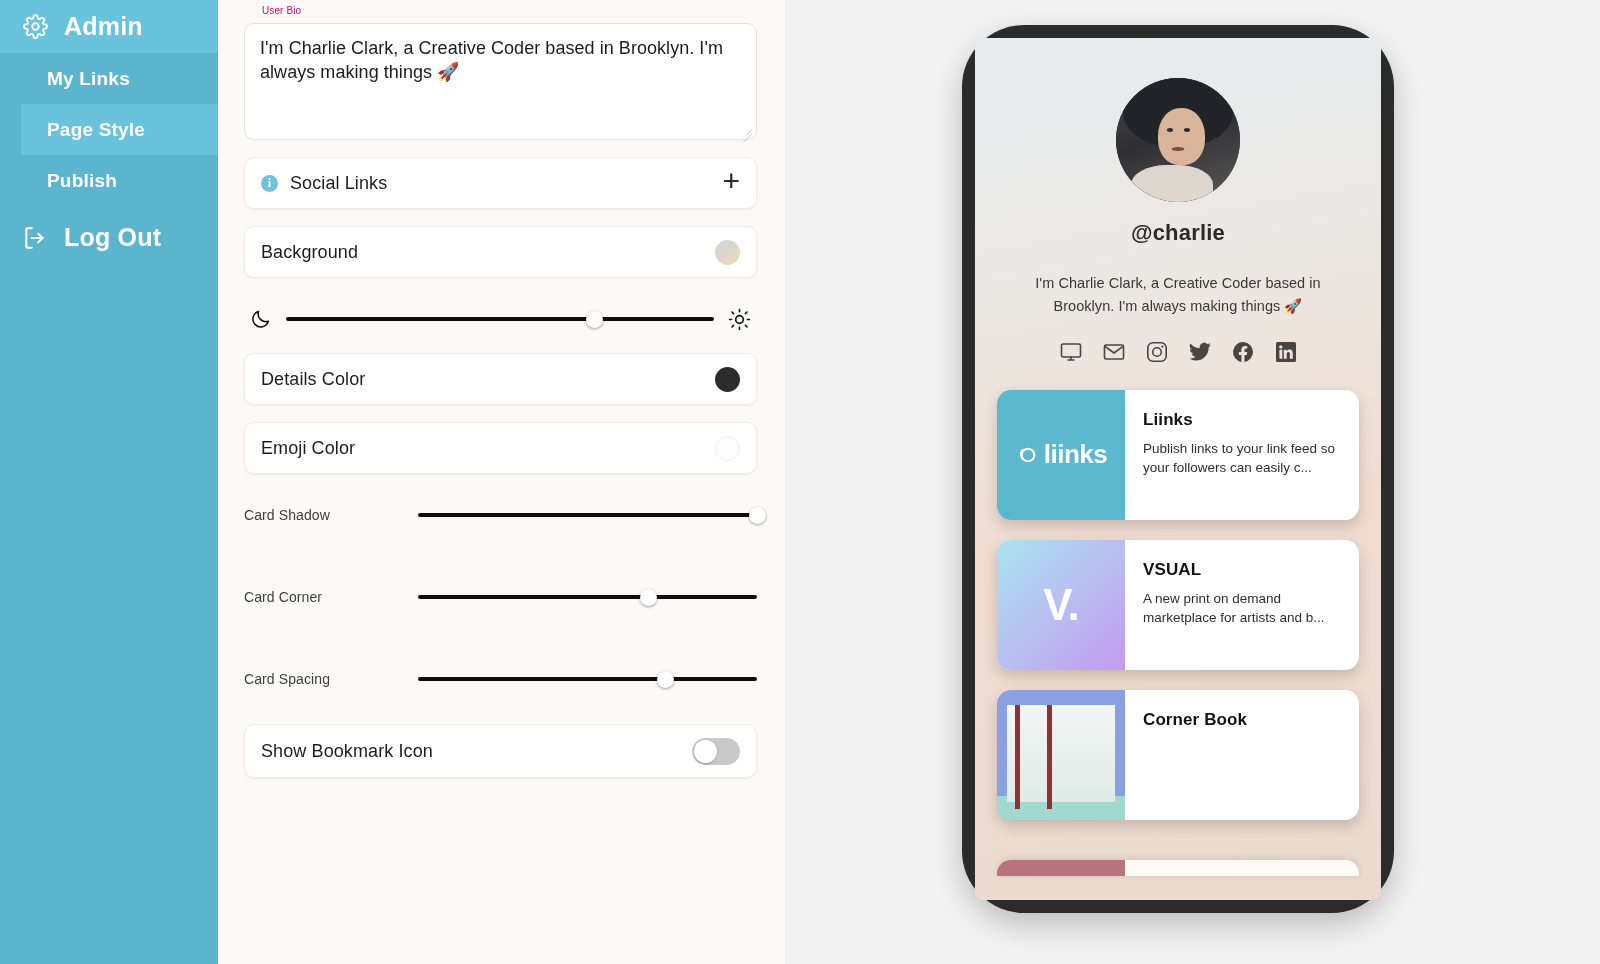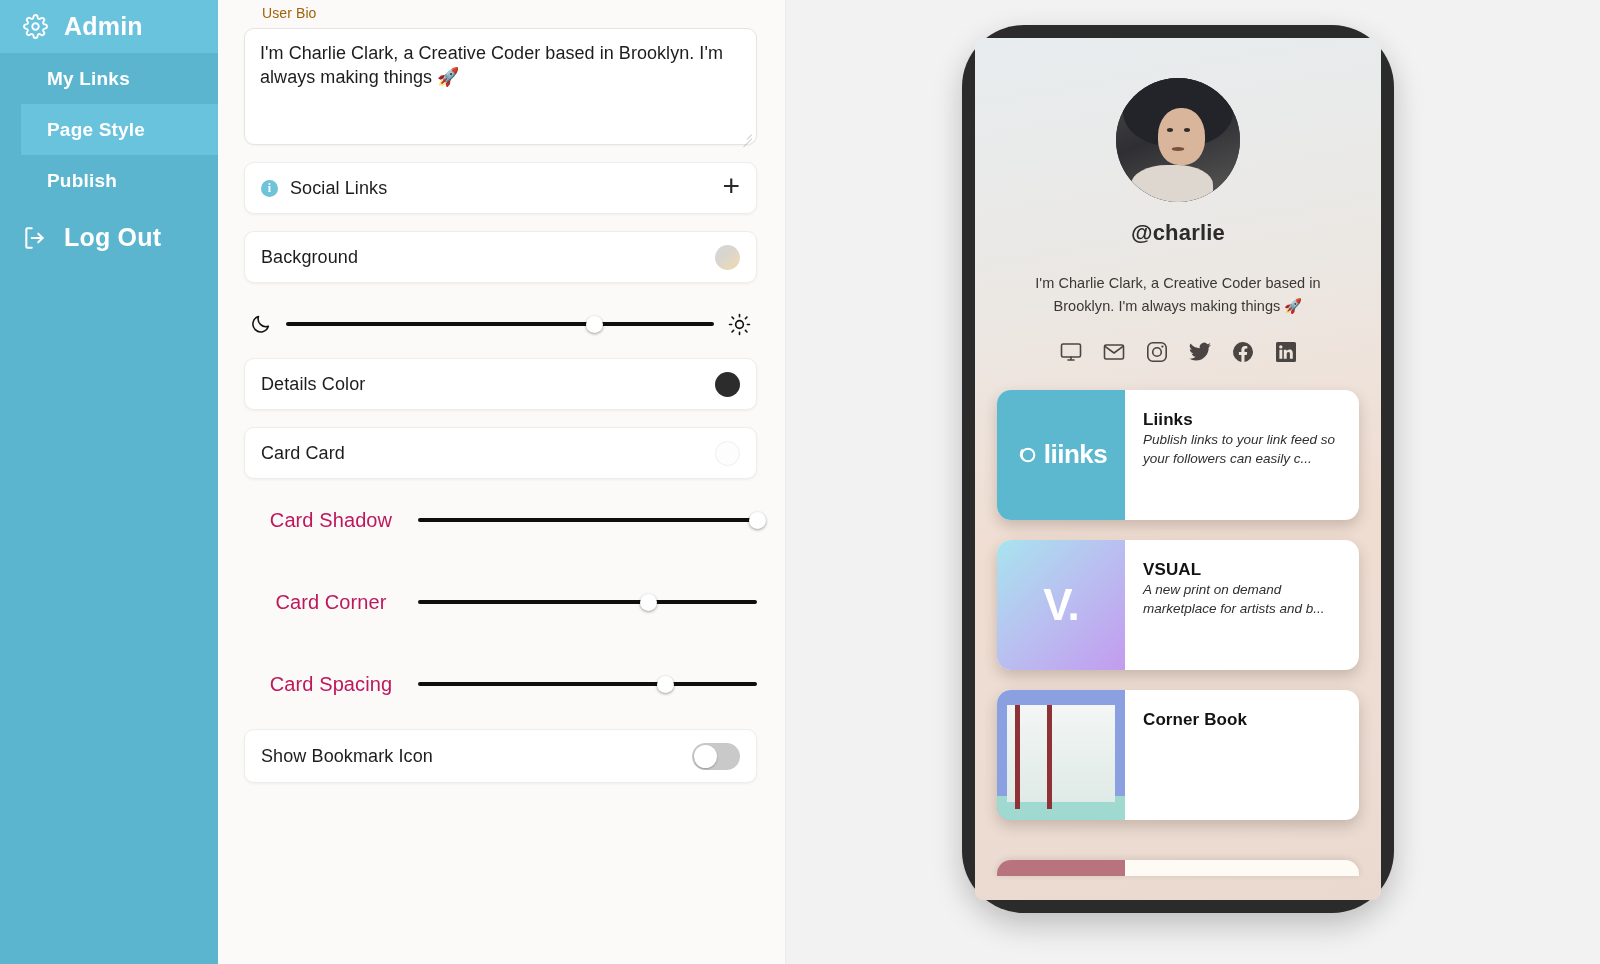--- a/index.html
+++ b/index.html
@@ -36,21 +36,21 @@
   .panel {
     width: 568px; flex: 0 0 568px; height: 964px;
     background: #fbfaf8;
     position: relative;
     border-right: 1px solid #ececec;
     overflow: hidden;
   }
   .panel-inner { padding: 0 28px 0 26px; }
 
   .field-label {
-    font-size: 14px; color: #a16207; letter-spacing: .1px;
+    font-size: 10px; color: #be185d; letter-spacing: .1px;
     margin: 5px 0 7px 18px;
   }
   .bio-box {
     height: 117px;
     background: #ffffff;
     border: 1px solid #e6e4e2;
     border-radius: 10px;
     padding: 13px 15px;
     font-size: 18px; line-height: 1.32; color: #1d1d1f;
     letter-spacing: .05px;
@@ -99,21 +99,21 @@
 
   
   .bright-row {
     display: flex; align-items: center; gap: 14px;
     margin-top: 24px; padding: 0 6px 0 6px; height: 34px;
   }
   .slider-row {
     display: flex; align-items: center;
     height: 82px;
   }
-  .slider-row .s-label { font-size: 20px; color: #be185d; width: 174px; flex: 0 0 174px; letter-spacing: .1px; text-align: center; }
+  .slider-row .s-label { font-size: 14px; color: #404040; width: 174px; flex: 0 0 174px; letter-spacing: .1px; }
   .track-wrap { position: relative; flex: 1 1 auto; height: 18px; display: flex; align-items: center; }
   .track {
     position: absolute; left: 0; right: 0; top: 50%;
     height: 4px; margin-top: -2px; background: #0e0e0e; border-radius: 2px;
   }
   .thumb {
     position: absolute; top: 50%;
     width: 17px; height: 17px; margin-top: -8.5px; margin-left: -8.5px;
     border-radius: 50%; background: #ffffff;
     box-shadow: 0 1px 3px rgba(0,0,0,.38);
@@ -199,21 +199,21 @@
     background: #ffffff;
     box-shadow: 0 6px 14px rgba(60,45,35,.22);
   }
   .lcard .thumbbox {
     width: 128px; flex: 0 0 128px; position: relative;
     display: flex; align-items: center; justify-content: center;
     overflow: hidden;
   }
   .lcard .body { flex: 1 1 auto; padding: 20px 16px 0 18px; overflow: hidden; }
   .lcard .title { font-size: 17px; font-weight: 700; color: #131313; letter-spacing: .1px; }
-  .lcard .desc  { font-size: 13.5px; line-height: 1.42; color: #2f2f2f; font-style: italic; }
+  .lcard .desc  { margin-top: 9px; font-size: 13.5px; line-height: 1.42; color: #2f2f2f; }
 
   .tb-liinks { background: #5cb8cf; }
   .tb-liinks .logotype { display: flex; align-items: center; gap: 5px; color: #fff; font-size: 26px; font-weight: 700; letter-spacing: -.5px; }
   .tb-vsual  { background: linear-gradient(135deg,#a8e4ef 0%,#b8c2f0 45%,#c39bf0 100%); }
   .tb-vsual .vmark { color: #fff; font-size: 44px; font-weight: 700; letter-spacing: -1px; line-height: 1; }
   .tb-emoji  { background: linear-gradient(180deg,#8aa0e0 0%,#8aa0e0 100%); }
   .tb-emoji .book { position: absolute; left: 8%; top: 12%; width: 84%; height: 74%; background: linear-gradient(180deg,#f3f6f5 0%,#dfeae6 100%); }
   .tb-emoji .spineL { position: absolute; left: 14%; top: 12%; width: 5px; height: 80%; background: #8e3236; }
   .tb-emoji .spineR { position: absolute; left: 39%; top: 12%; width: 5px; height: 80%; background: #8e3236; }
   .tb-emoji .shelf { position: absolute; left: 0; bottom: 0; width: 100%; height: 18%; background: #9fd9cf; }
@@ -314,21 +314,21 @@
         </span>
       </div>
 
       <div class="row-card">
         <span class="row-label">Details Color</span>
         <span class="grow"></span>
         <span class="swatch dark"></span>
       </div>
 
       <div class="row-card">
-        <span class="row-label">Card Card</span>
+        <span class="row-label">Emoji Color</span>
         <span class="grow"></span>
         <span class="swatch white"></span>
       </div>
 
 
       <div class="slider-row">
         <span class="s-label">Card Shadow</span>
         <span class="track-wrap">
           <span class="track"></span>
           <span class="thumb" style="left:100%"></span>

